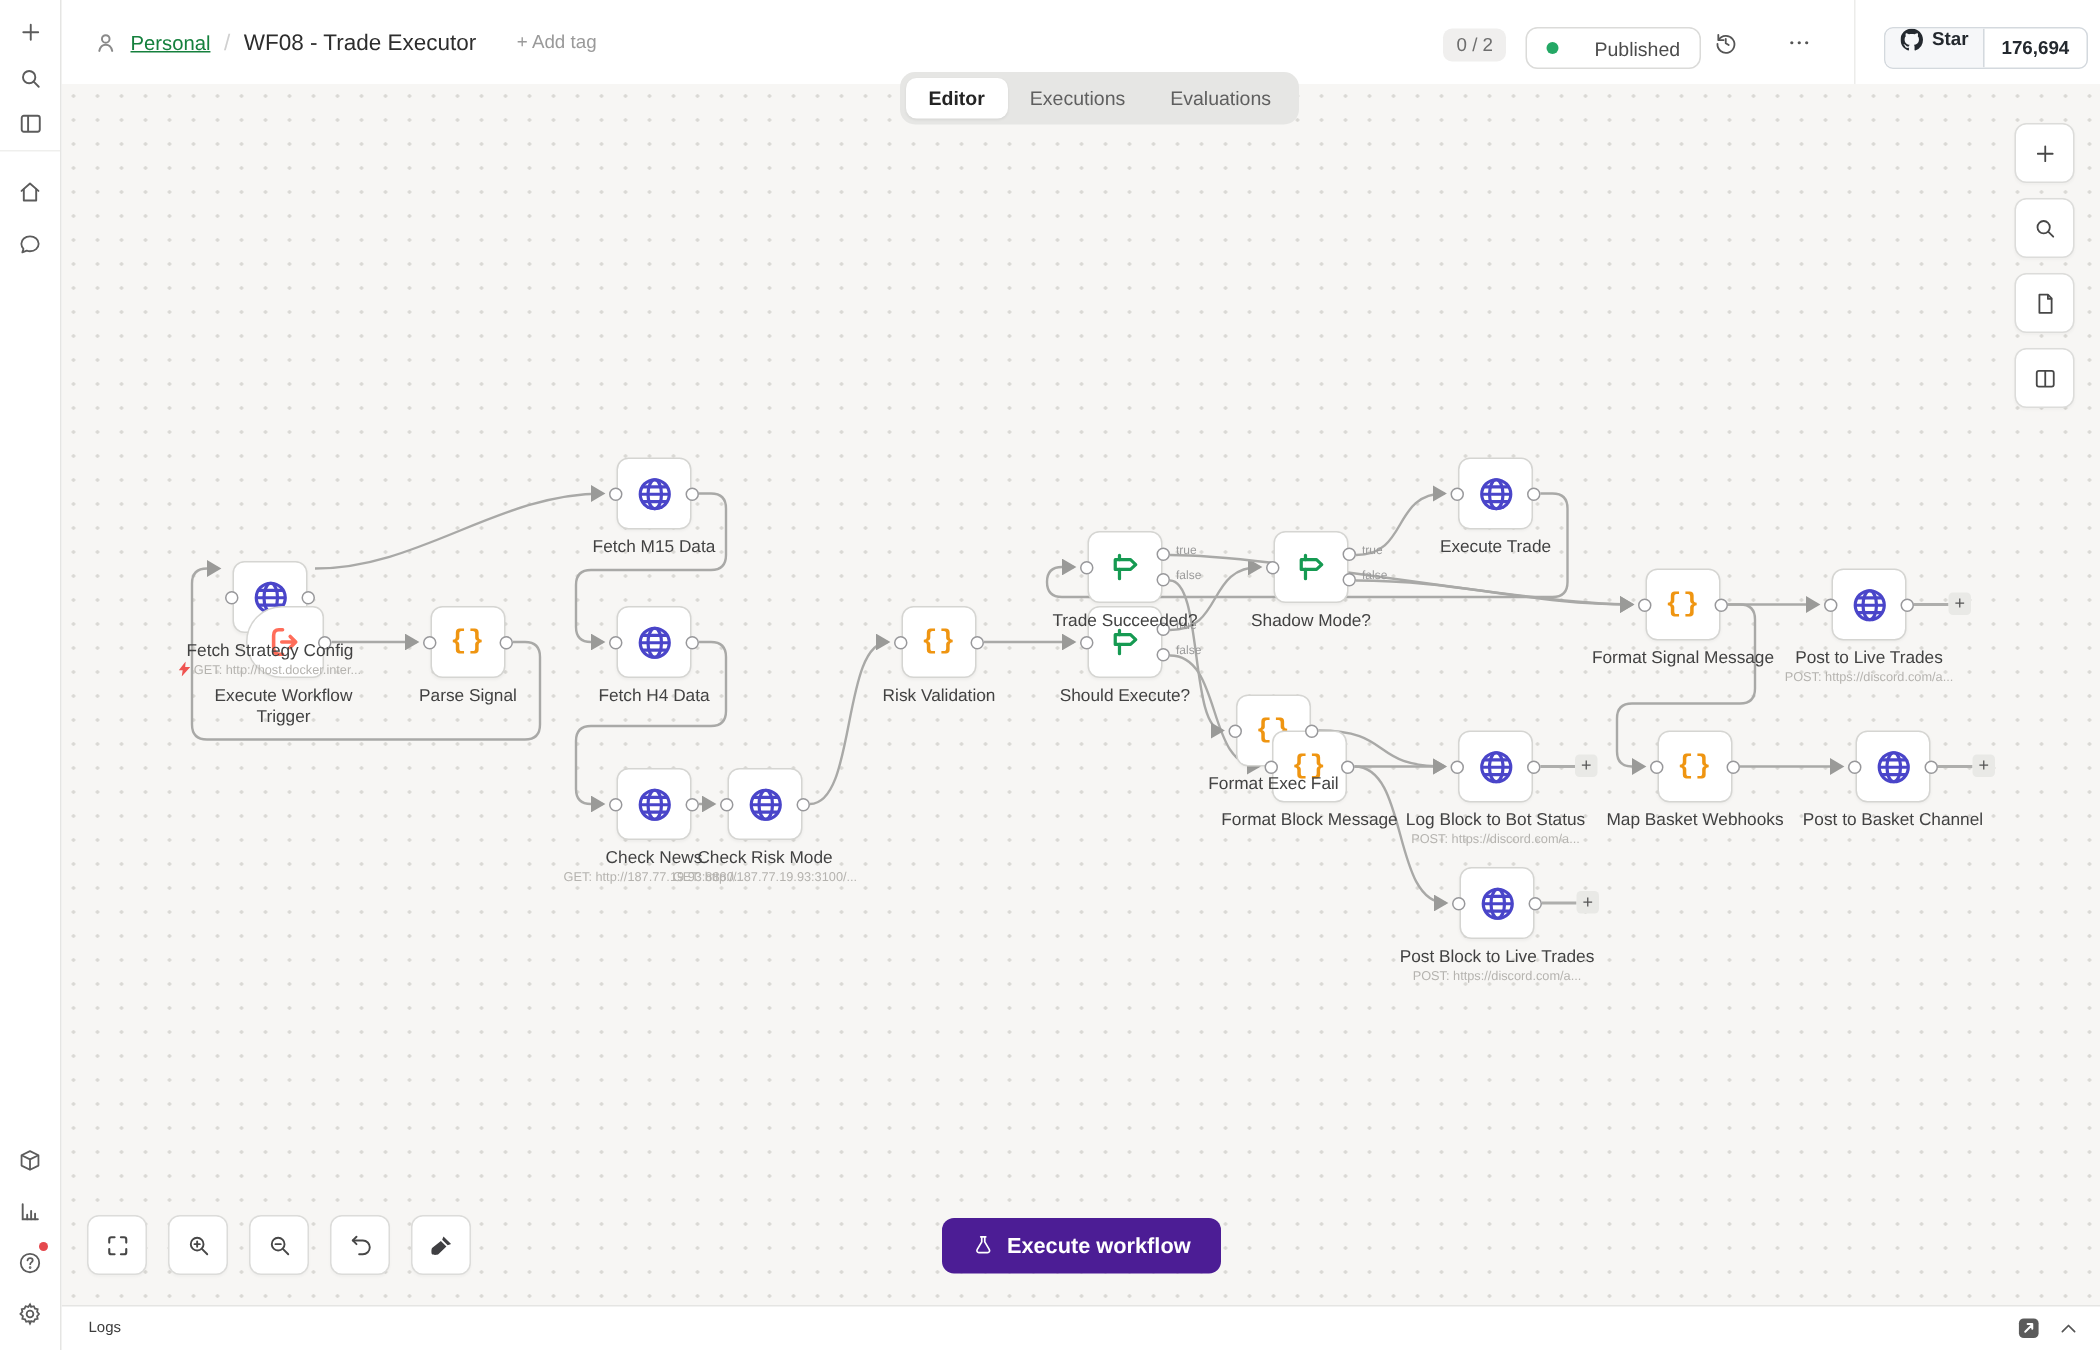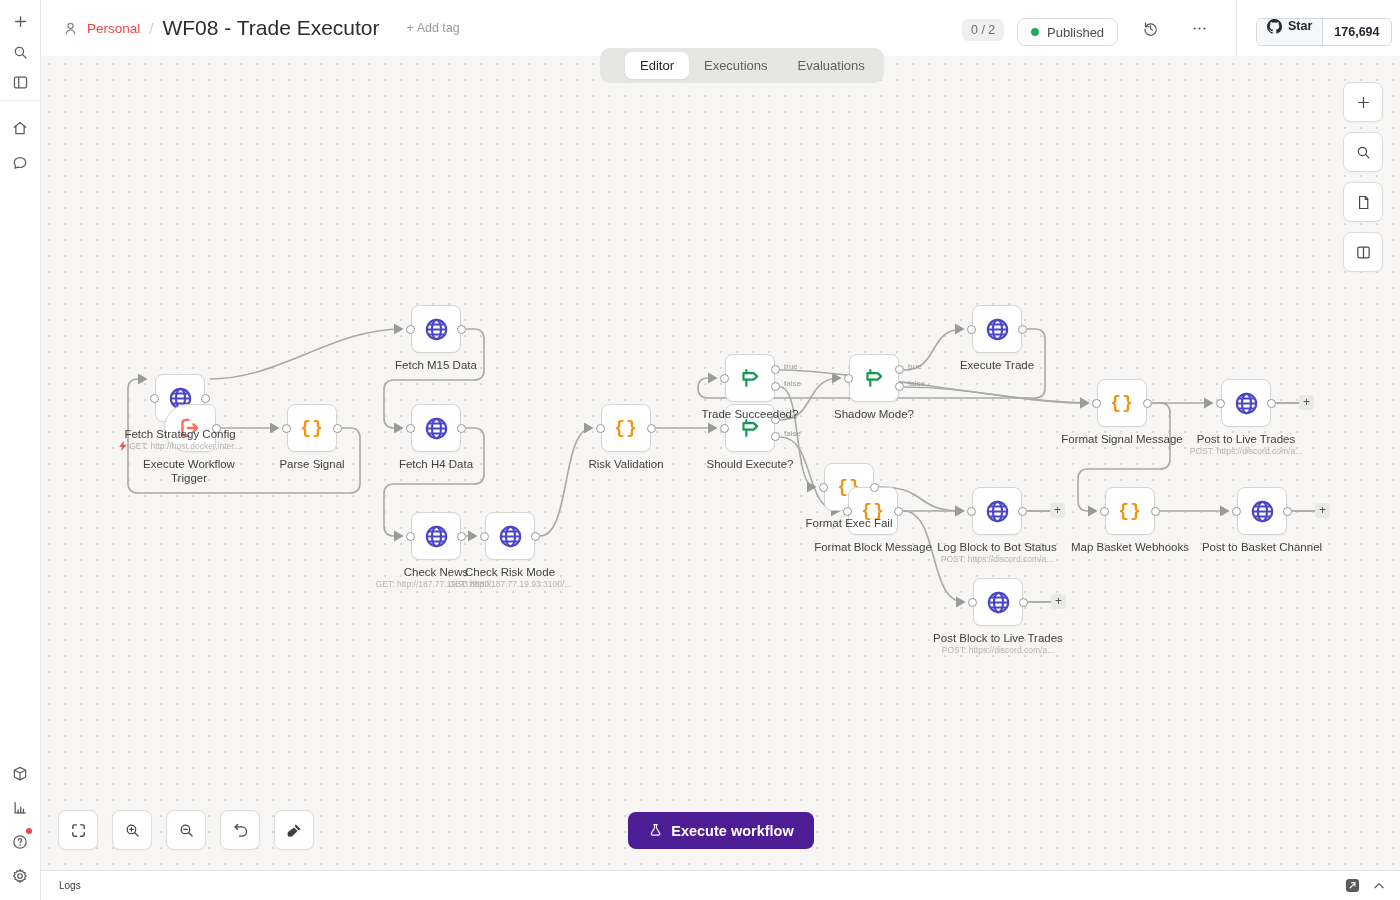--- a/index.html
+++ b/index.html
@@ -14,44 +14,44 @@
   .sidebar { position:absolute; left:0; top:0; width:41px; height:900px; background:#fff;
     border-right:1px solid #e5e5e3; z-index:40; }
   .sb-ic { position:absolute; left:50%; transform:translateX(-50%); width:26px; height:26px;
     display:flex; align-items:center; justify-content:center; color:#5c5c5c; cursor:pointer; }
   .sb-div { position:absolute; left:0; top:100px; width:100%; border-top:1px solid #efefed; }
   .red-dot { position:absolute; right:1px; top:-1px; width:6px; height:6px; border-radius:50%; background:#e5484d; }
 
   
   .header { position:absolute; left:41px; top:0; width:1359px; height:56px; background:#fff; z-index:30; }
   .crumbs { position:absolute; left:22px; top:0; height:56px; display:flex; align-items:center; gap:9px; }
-  .crumb-project { font-size:13.5px; color:#ef4444; }
+  .crumb-project { font-size:13.5px; color:#15803d;text-decoration:underline; }
   .crumb-sep { font-size:15px; color:#d0d0d0; }
-  .wf-title { font-size:21px; color:#2d2d2d; font-weight:500; }
+  .wf-title { font-size:15px; color:#2d2d2d; font-weight:500; }
   .add-tag { font-size:12.5px; color:#9a9a9a; margin-left:18px; cursor:pointer; }
   .counter { position:absolute; left:921px; top:19px; background:#f0efee; border-radius:6px;
     padding:4px 9px; font-size:12.5px; color:#6e6e6e; }
   .published { position:absolute; left:976px; top:18px; height:28px; border:1px solid #dbdbd9;
-    border-radius:8px; background:#fff; display:flex; align-items:center; gap:8px; padding:0 13px; cursor:pointer; }
+    border-radius:8px; background:#fff; display:flex; align-items:center; gap:24px; padding:0 13px; cursor:pointer; }
   .pub-dot { width:8px; height:8px; border-radius:50%; background:#24a865; }
   .published span { font-size:13px; color:#4c4c4c; }
   .hd-ic { position:absolute; width:24px; height:24px; display:flex; align-items:center; justify-content:center;
     color:#555; cursor:pointer; }
   .hd-divider { position:absolute; left:1195px; top:0; height:56px; border-left:1px solid #ececea; }
   .star-widget { position:absolute; left:1215px; top:18px; height:28px; display:flex; align-items:stretch;
     border:1px solid #d4d9de; border-radius:6px; overflow:hidden; cursor:pointer; background:#fff; }
   .star-left { display:flex; align-items:flex-start; gap:6px; padding:0 10px; background:#f6f7f9;
     border-right:1px solid #d4d9de; font-size:12.5px; font-weight:700; color:#24292f; }
   .star-right { display:flex; align-items:center; padding:0 11px; font-size:12.5px; font-weight:700; color:#24292f; }
 
   
   .tabbar { position:absolute; left:600px; top:48px; z-index:35; background:#e6e6e4; border-radius:10px;
     padding:4px; display:flex; }
   .tab { font-size:13px; color:#5f5f5f; padding:6px 15px; border-radius:7px; cursor:pointer; white-space:nowrap; }
-  .tab.active { background:#fff; color:#242424; font-weight:400; box-shadow:0 1px 2px rgba(0,0,0,.07);margin-left:21px; }
+  .tab.active { background:#fff; color:#242424; font-weight:700; box-shadow:0 1px 2px rgba(0,0,0,.07); }
 
   
   .canvas-bg { position:absolute; left:41px; top:56px; right:0; bottom:30px; background-color:#f7f6f4;
     background-image:radial-gradient(circle, #d9d8d4 1px, transparent 1.3px); background-size:16px 16px;
     z-index:1; }
   #wires { position:absolute; left:0; top:0; z-index:2; pointer-events:none; }
   #nodes { position:absolute; left:0; top:0; width:1400px; height:900px; z-index:3; }
 
   .node { position:absolute; }
   .nbox { width:50px; height:48px; background:#fff; border:1px solid #d5d5d2; border-radius:8px;

